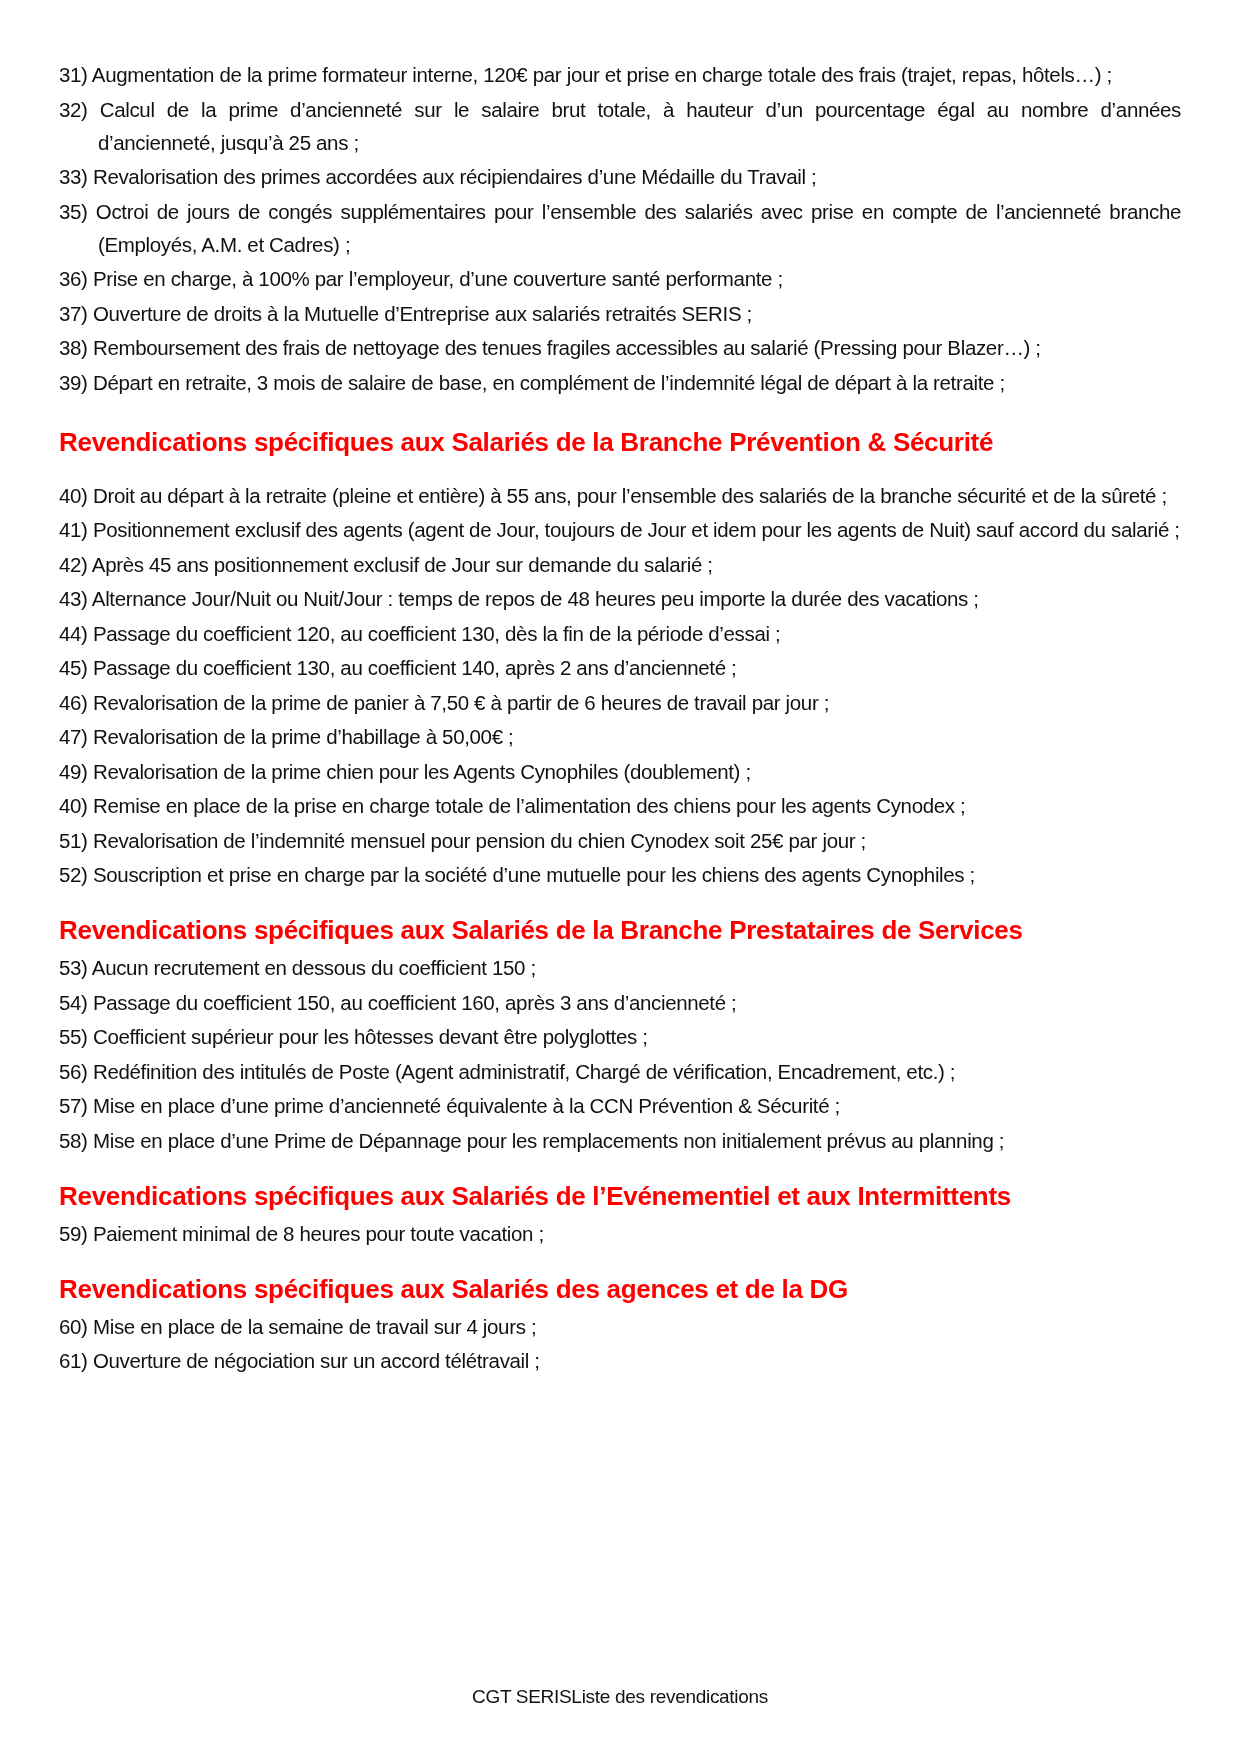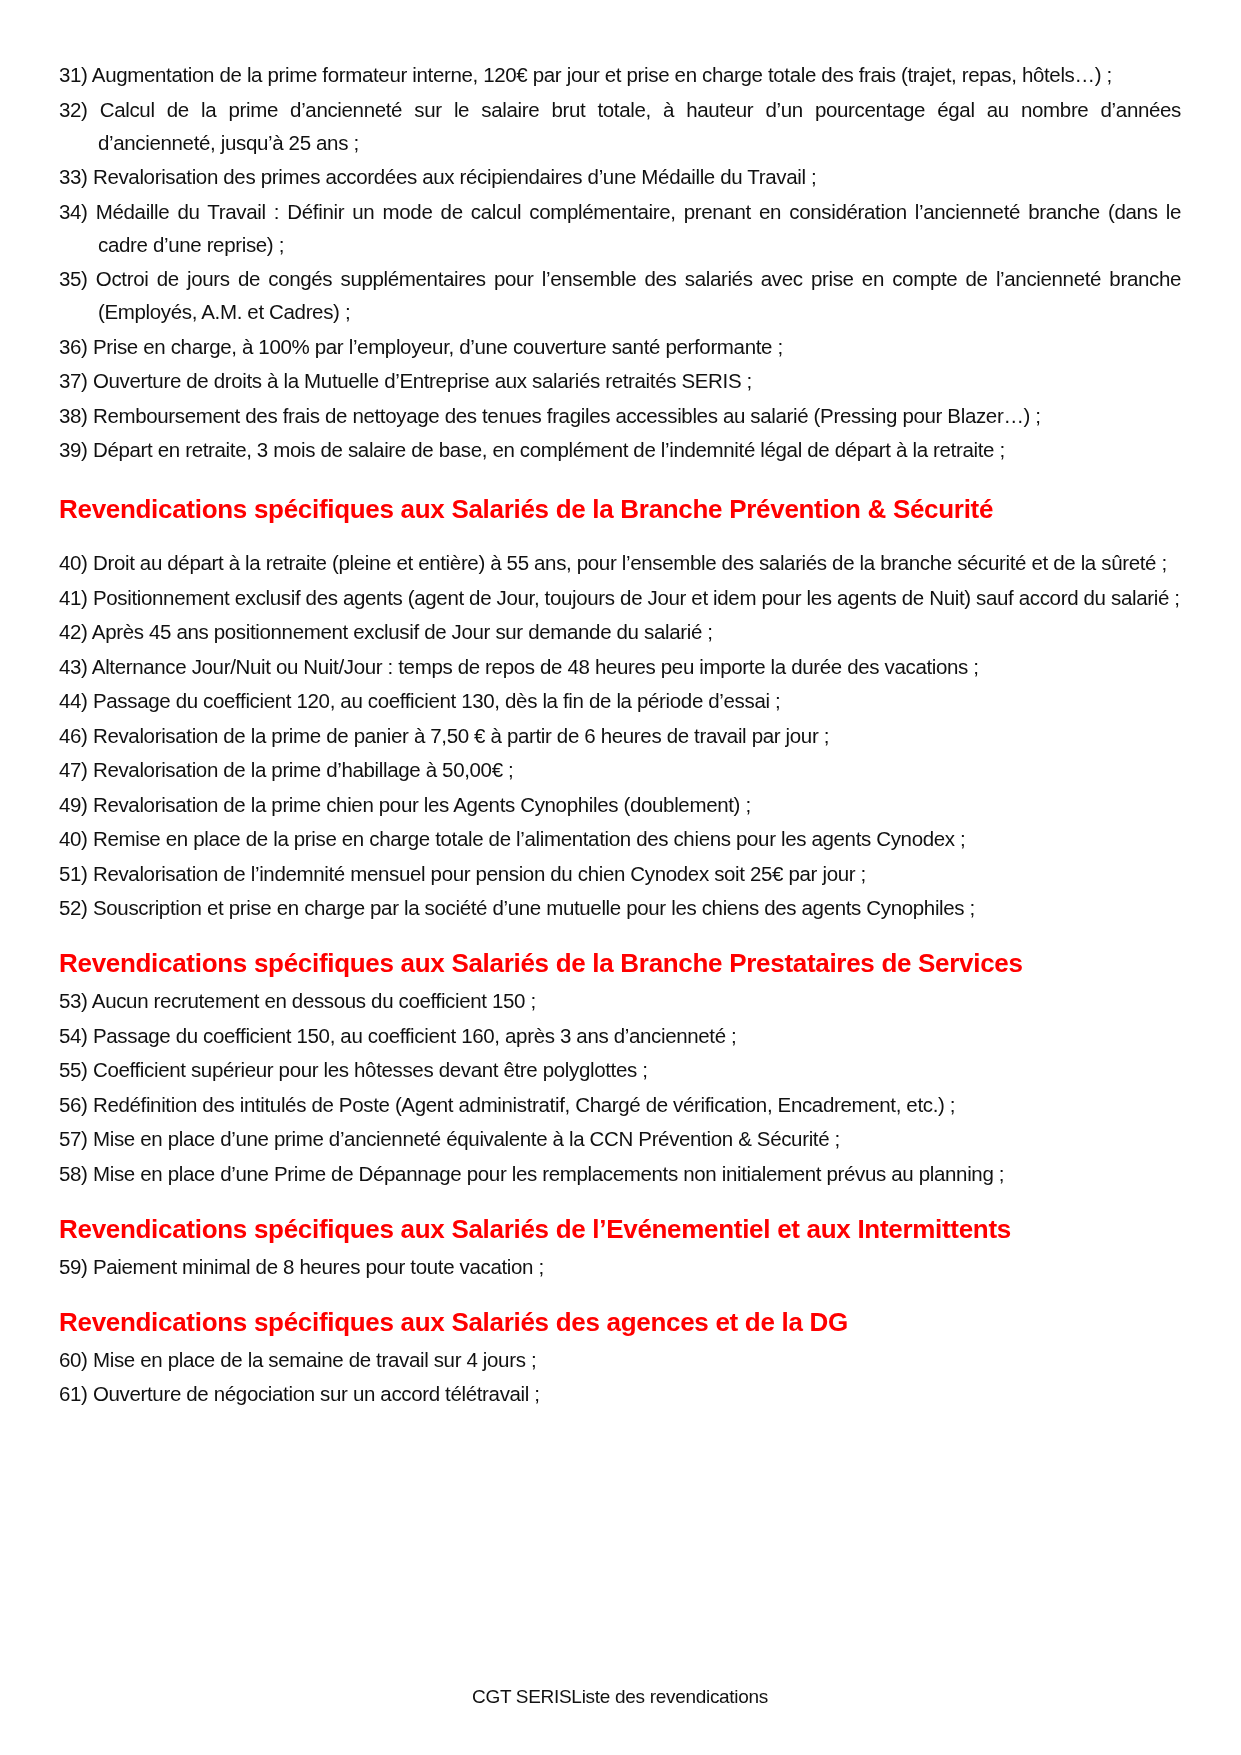--- a/index.html
+++ b/index.html
@@ -32,35 +32,35 @@
 </style>
 </head>
 <body>
 
 <div class="page">
 
   <div>
     <p class="item"><span class="num">31)</span> <span>Augmentation de la prime formateur interne, 120€ par jour et prise en charge totale des frais (trajet, repas, hôtels…) ;</span></p>
     <p class="item"><span class="num">32)</span> <span>Calcul de la prime d’ancienneté sur le salaire brut totale, à hauteur d’un pourcentage égal au nombre d’années d’ancienneté, jusqu’à 25 ans ;</span></p>
     <p class="item"><span class="num">33)</span> <span>Revalorisation des primes accordées aux récipiendaires d’une Médaille du Travail ;</span></p>
-    <p class="item"><span class="num">34)</span> <span>Médaille du Travail : Définir un mode de calcul complémentaire, prenant en considération l’ancienneté branche (dans le cadre d’une reprise) ;</span></p>
     <p class="item"><span class="num">35)</span> <span>Octroi de jours de congés supplémentaires pour l’ensemble des salariés avec prise en compte de l’ancienneté branche (Employés, A.M. et Cadres) ;</span></p>
     <p class="item"><span class="num">36)</span> <span>Prise en charge, à 100% par l’employeur, d’une couverture santé performante ;</span></p>
     <p class="item"><span class="num">37)</span> <span>Ouverture de droits à la Mutuelle d’Entreprise aux salariés retraités SERIS ;</span></p>
     <p class="item"><span class="num">38)</span> <span>Remboursement des frais de nettoyage des tenues fragiles accessibles au salarié (Pressing pour Blazer…) ;</span></p>
     <p class="item"><span class="num">39)</span> <span>Départ en retraite, 3 mois de salaire de base, en complément de l’indemnité légal de départ à la retraite ;</span></p>
   </div>
 
   <div>
     <h2 class="heading h-gap-large">Revendications spécifiques aux Salariés de la Branche Prévention &amp; Sécurité</h2>
     <p class="item"><span class="num">40)</span> <span>Droit au départ à la retraite (pleine et entière) à 55 ans, pour l’ensemble des salariés de la branche sécurité et de la sûreté ;</span></p>
     <p class="item"><span class="num">41)</span> <span>Positionnement exclusif des agents (agent de Jour, toujours de Jour et idem pour les agents de Nuit) sauf accord du salarié ;</span></p>
     <p class="item"><span class="num">42)</span> <span>Après 45 ans positionnement exclusif de Jour sur demande du salarié ;</span></p>
     <p class="item"><span class="num">43)</span> <span>Alternance Jour/Nuit ou Nuit/Jour : temps de repos de 48 heures peu importe la durée des vacations ;</span></p>
     <p class="item"><span class="num">44)</span> <span>Passage du coefficient 120, au coefficient 130, dès la fin de la période d’essai ;</span></p>
+    <p class="item"><span class="num">45)</span> <span>Passage du coefficient 130, au coefficient 140, après 2 ans d’ancienneté ;</span></p>
     <p class="item"><span class="num">46)</span> <span>Revalorisation de la prime de panier à 7,50 € à partir de 6 heures de travail par jour ;</span></p>
     <p class="item"><span class="num">47)</span> <span>Revalorisation de la prime d’habillage à 50,00€ ;</span></p>
     <p class="item"><span class="num">49)</span> <span>Revalorisation de la prime chien pour les Agents Cynophiles (doublement) ;</span></p>
     <p class="item"><span class="num">40)</span> <span>Remise en place de la prise en charge totale de l’alimentation des chiens pour les agents Cynodex ;</span></p>
     <p class="item"><span class="num">51)</span> <span>Revalorisation de l’indemnité mensuel pour pension du chien Cynodex soit 25€ par jour ;</span></p>
     <p class="item"><span class="num">52)</span> <span>Souscription et prise en charge par la société d’une mutuelle pour les chiens des agents Cynophiles ;</span></p>
   </div>
 
   <div>
     <h2 class="heading h-gap-small">Revendications spécifiques aux Salariés de la Branche Prestataires de Services</h2>

